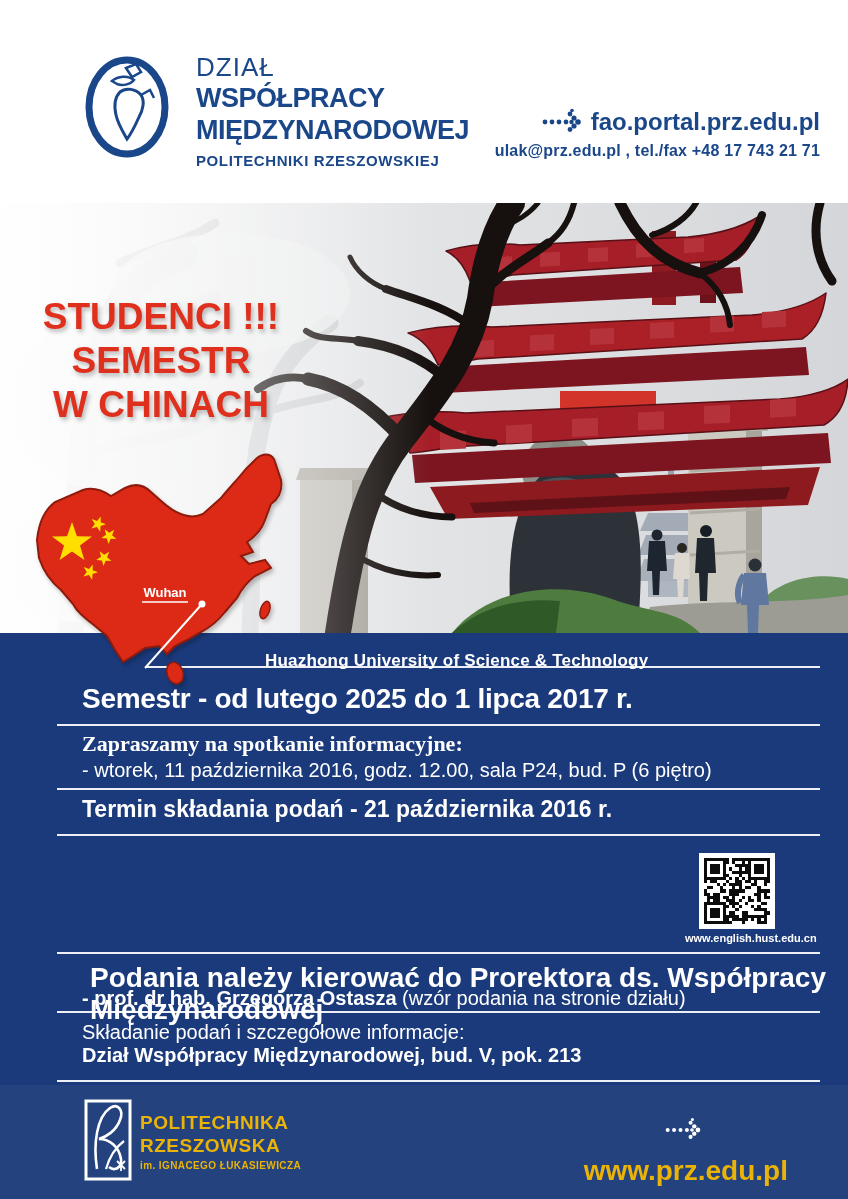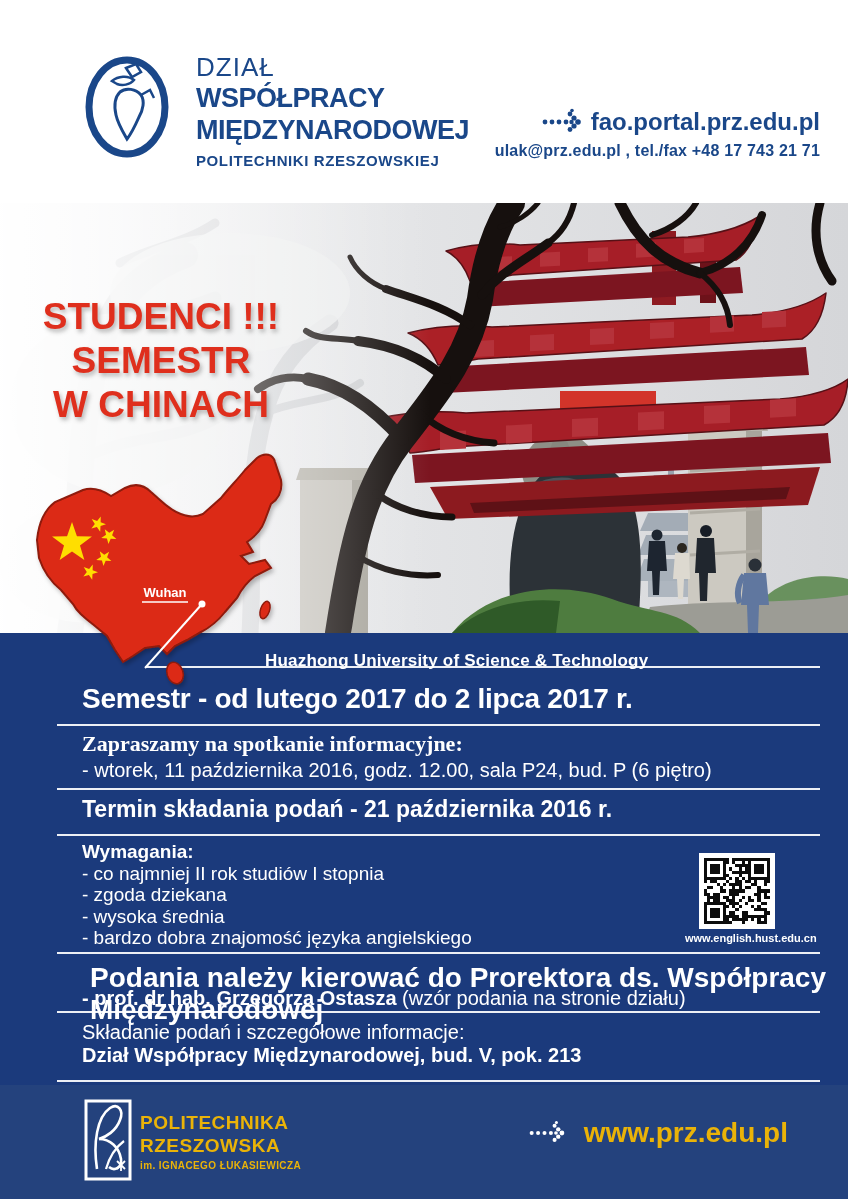--- a/index.html
+++ b/index.html
@@ -55,21 +55,21 @@
   .t-sub-i{position:absolute;left:82px;top:411px;font-size:20px;font-weight:bold;}
 
   
   .ftr{position:absolute;top:1085px;left:0;width:848px;height:114px;
        background:var(--footer-blue,#24427d);color:#eab308;z-index:3;}
   .ftr-logo{position:absolute;left:84px;top:14px;}
   .ftr-name{position:absolute;left:140px;top:24px;line-height:1;}
   .ftr-name .f1,.ftr-name .f2{font-size:19px;font-weight:bold;letter-spacing:0.5px;margin-top:4px;}
   .ftr-name .f3{font-size:10px;font-weight:bold;letter-spacing:0.4px;margin-top:6px;}
   .ftr-site{position:absolute;right:60px;top:32px;display:flex;align-items:center;gap:12px;
-            font-size:28px;font-weight:bold;}
+            font-size:28px;font-weight:bold;flex-direction:column;}
 </style>
 </head>
 <body>
 
 <div class="poster">
 
   <div class="hdr">
     <svg class="globe" width="86" height="104" viewBox="0 0 86 104">
       <ellipse cx="43" cy="52" rx="38" ry="47" fill="#fff" stroke="#1a4789" stroke-width="7"></ellipse>
       <path d="M36,37 C42,32 52,34 57,40 C61,46 59,55 55,62 C51,71 47,79 43,84 C39,77 34,69 32,60 C30,51 31,42 36,37 Z" fill="none" stroke="#1a4789" stroke-width="3"></path>
@@ -273,34 +273,27 @@
     </g>
     <line x1="177" y1="164" x2="120" y2="228" stroke="#fff" stroke-width="2"></line>
     <circle cx="177" cy="164" r="3.5" fill="#fff"></circle>
     <text x="140" y="157" text-anchor="middle" font-size="13" font-weight="bold" fill="#fff" font-family="Liberation Sans, sans-serif">Wuhan</text>
     <line x1="117" y1="162" x2="163" y2="162" stroke="#fff" stroke-width="1.5"></line>
   </svg>
 
   <div class="info">
     <div class="band-title">Huazhong University of Science &amp; Technology</div>
     <div class="sep s1"></div>
-    <div class="t-semester">Semestr - od lutego 2017 do 2 lipca 2017 r.</div>
+    <div class="t-semester">Semestr - od lutego 2025 do 1 lipca 2017 r.</div>
     <div class="sep s2"></div>
     <div class="t-meet-h">Zapraszamy na spotkanie informacyjne:</div>
     <div class="t-meet-i">- wtorek, 11 października 2016, godz. 12.00, sala P24, bud. P (6 piętro)</div>
     <div class="sep s3"></div>
     <div class="t-deadline">Termin składania podań - 21 października 2016 r.</div>
     <div class="sep s4"></div>
-    <div class="req">
-      <div class="rh">Wymagania:</div>
-      <div>- co najmniej II rok studiów I stopnia</div>
-      <div>- zgoda dziekana</div>
-      <div>- wysoka średnia</div>
-      <div>- bardzo dobra znajomość języka angielskiego</div>
-    </div>
     <div class="qr-wrap">
       <div class="qr-box">
           <div class="qr-grid">
             <div class="on"></div>
             <div class="on"></div>
             <div class="on"></div>
             <div class="on"></div>
             <div class="on"></div>
             <div class="on"></div>
             <div class="on"></div>

